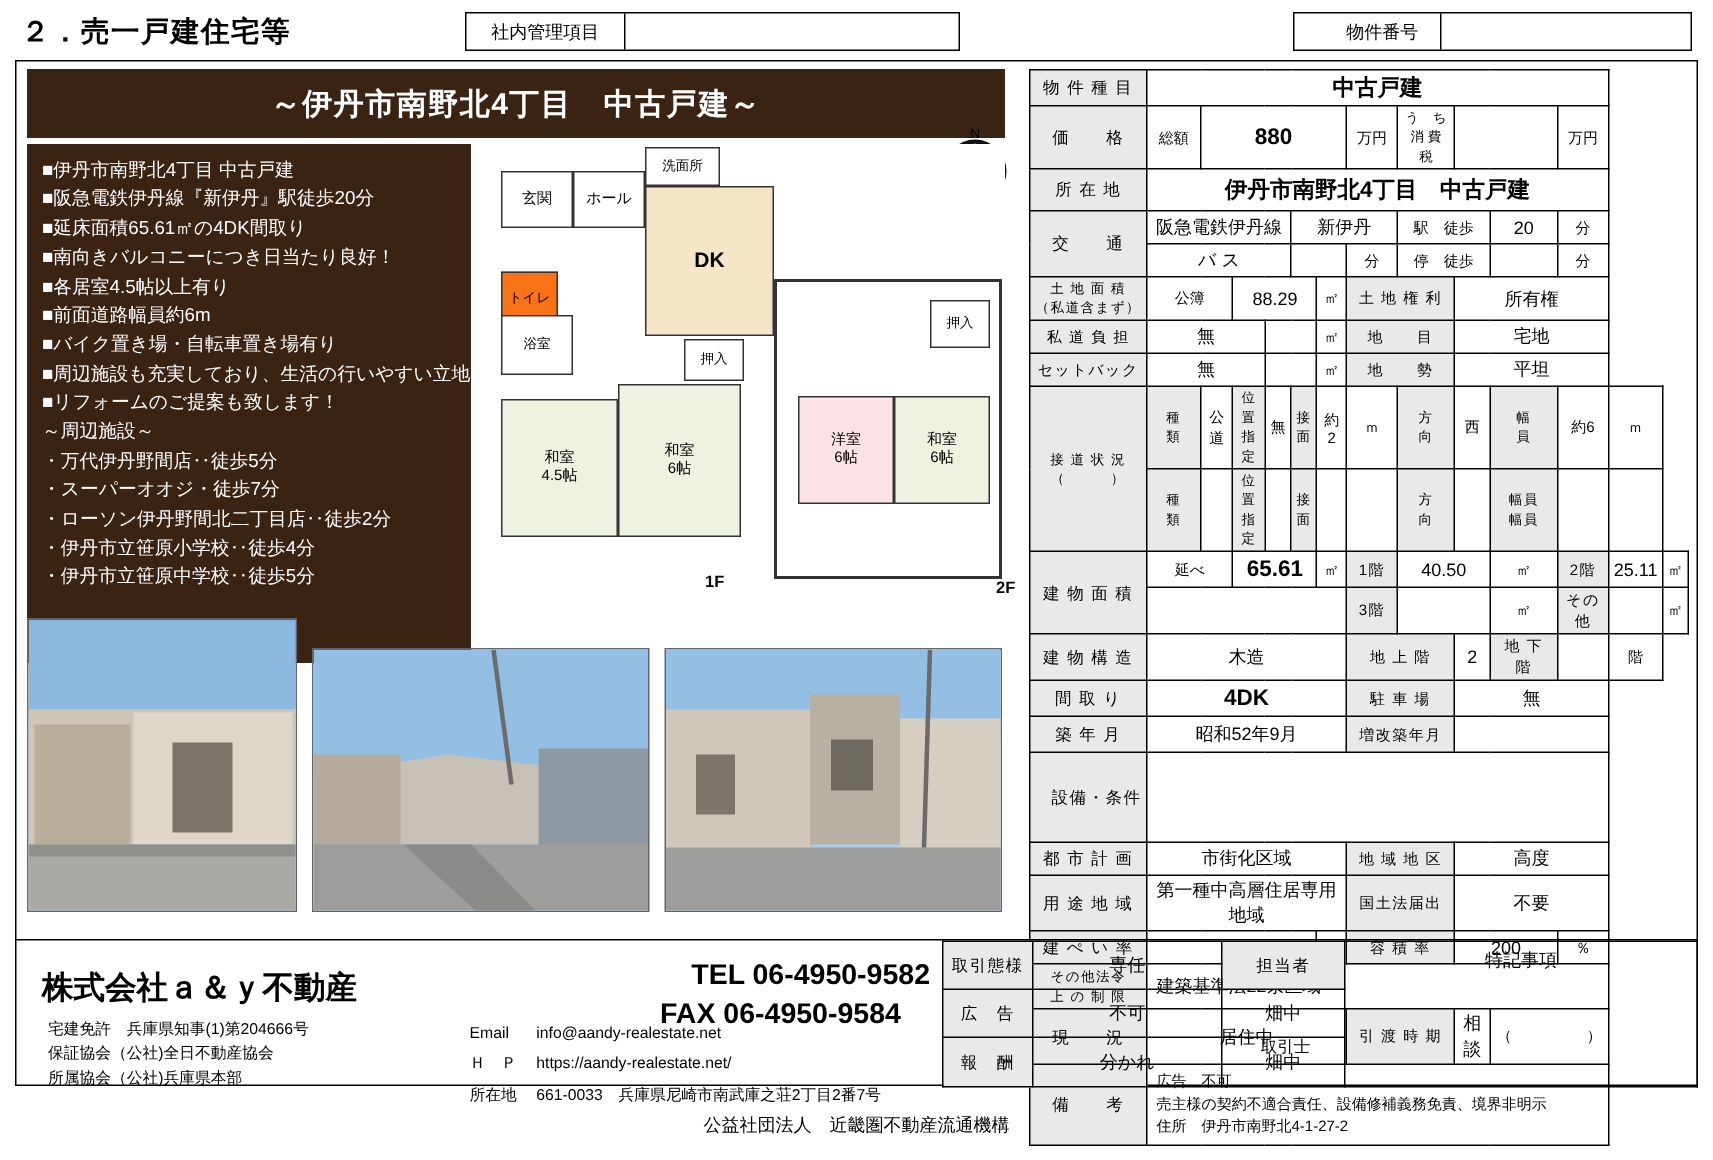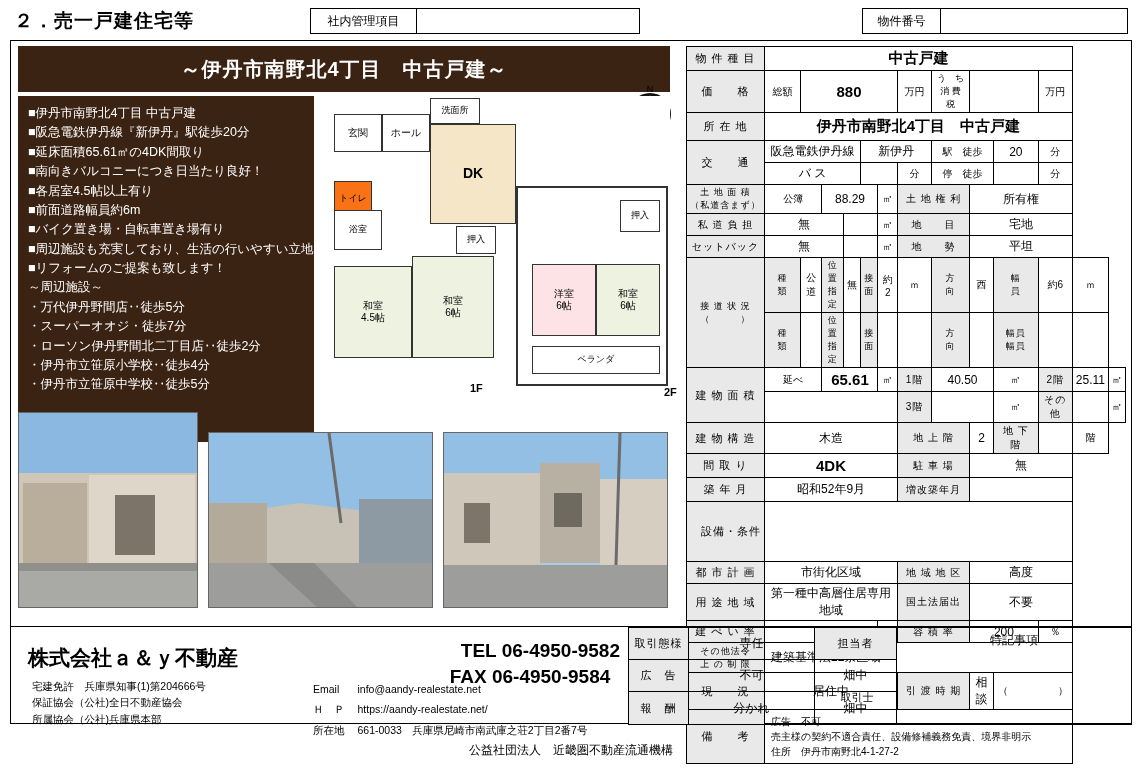--- a/index.html
+++ b/index.html
@@ -22,21 +22,21 @@
   }
   .hdr-box1 {
     position:absolute; left:310px; top:8px; width:330px; height:26px;
     border:1px solid #000; display:flex;
   }
   .hdr-box1 .lab { width:106px; border-right:1px solid #000; font-size:12px;
     display:flex; align-items:center; justify-content:center; }
   .hdr-box1 .val { flex:1; }
   .hdr-box2 {
     position:absolute; left:862px; top:8px; width:266px; height:26px;
-    border:1px solid #000; display:flex;
+    border:1px solid #000; display:flex;padding-left:20px;
   }
   .hdr-box2 .lab { width:78px; border-right:1px solid #000; font-size:12px;
     display:flex; align-items:center; justify-content:center; }
   .hdr-box2 .val { flex:1; }
 
   
   .frame {
     position:absolute; left:10px; top:40px; width:1122px; height:684px;
     border:1px solid #000;
   }
@@ -81,21 +81,21 @@
   .xs { font-size:9px; }
 
   
   .footer { position:absolute; left:10px; top:626px; width:1122px; height:98px;
     border-top:1px solid #000; }
   .company { position:absolute; left:28px; top:644px; font-size:21px; font-weight:bold; }
   .lic { position:absolute; left:32px; top:678px; font-size:10.5px; line-height:1.55; }
   .contact { position:absolute; left:310px; top:678px; font-size:10.5px; line-height:1.55; }
   .contact table td { padding-right:10px; font-size:10.5px; }
   .tel { position:absolute; left:440px; top:640px; font-size:19px; font-weight:bold; text-align:right; width:180px;}
-  .fax { position:absolute; left:440px; top:666px; font-size:19px; font-weight:bold; text-align:center; width:180px;}
+  .fax { position:absolute; left:440px; top:666px; font-size:19px; font-weight:bold; text-align:left; width:180px;}
   .ftable { position:absolute; left:628px; top:627px; width:504px; height:97px;
     border-collapse:collapse; font-size:12px; }
   .ftable td { border:1px solid #000; text-align:center; padding:2px; }
   .bottomnote { position:absolute; left:0; top:742px; width:1142px; text-align:center;
     font-size:12px; }
   .room { position:absolute; border:1px solid #333; display:flex; flex-direction:column;
     align-items:center; justify-content:center; font-size:10px; line-height:1.25; }
   .lbl1f { position:absolute; font-size:11px; font-weight:bold; }
 </style>
 </head>
@@ -183,23 +183,20 @@
       <div class="room" style="left:300px; top:104px; width:40px; height:32px; background:#fff;">
         <span class="xs">押入</span>
       </div>
       <div class="room" style="left:212px; top:168px; width:64px; height:72px; background:#fde3e6;">
         <span>洋室</span>
         <span>6帖</span>
       </div>
       <div class="room" style="left:276px; top:168px; width:64px; height:72px; background:#eef2e0;">
         <span>和室</span>
         <span>6帖</span>
-      </div>
-      <div class="room" style="left:212px; top:250px; width:128px; height:28px; background:#fff;">
-        <span class="xs">ベランダ</span>
       </div>
       <div class="lbl1f" style="left:344px; top:290px;">2F</div>
     </div>
   </div>
 
   <div class="photo photo1">
     <svg width="180" height="196" viewBox="0 0 180 196" preserveAspectRatio="none">
       <rect width="180" height="196" fill="#9fc6e8"></rect>
       <rect y="0" width="180" height="70" fill="#8ab8e0"></rect>
       <rect x="0" y="60" width="180" height="90" fill="#cfc6b8"></rect>

